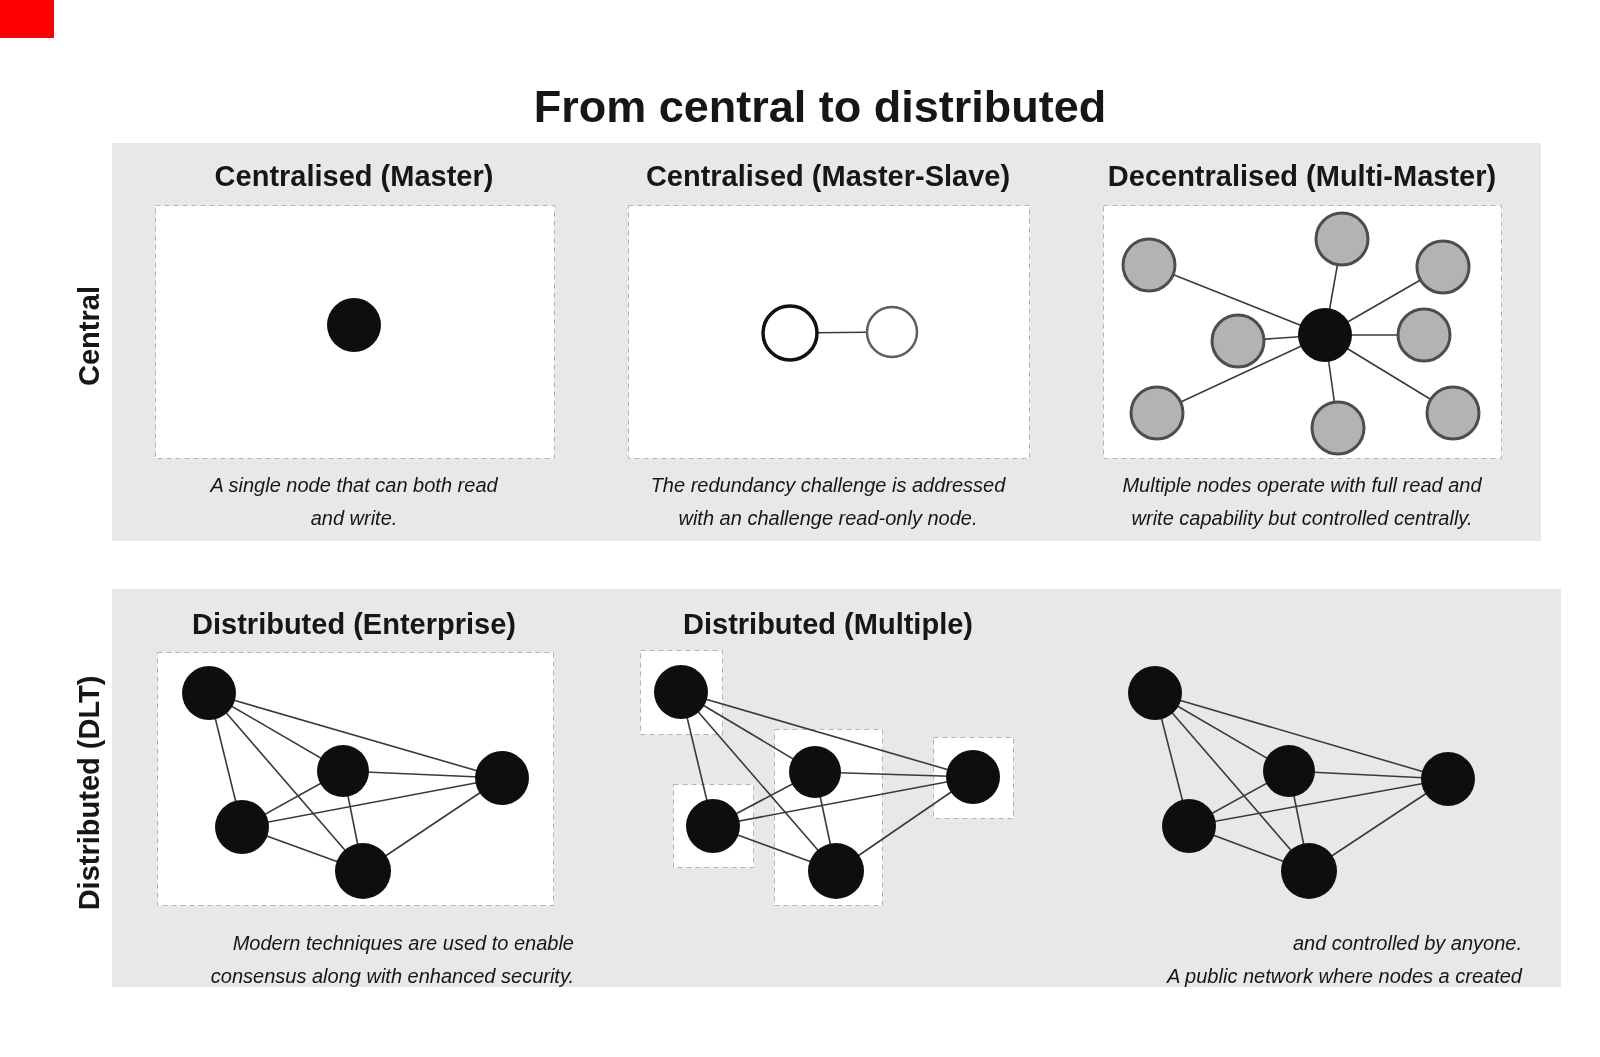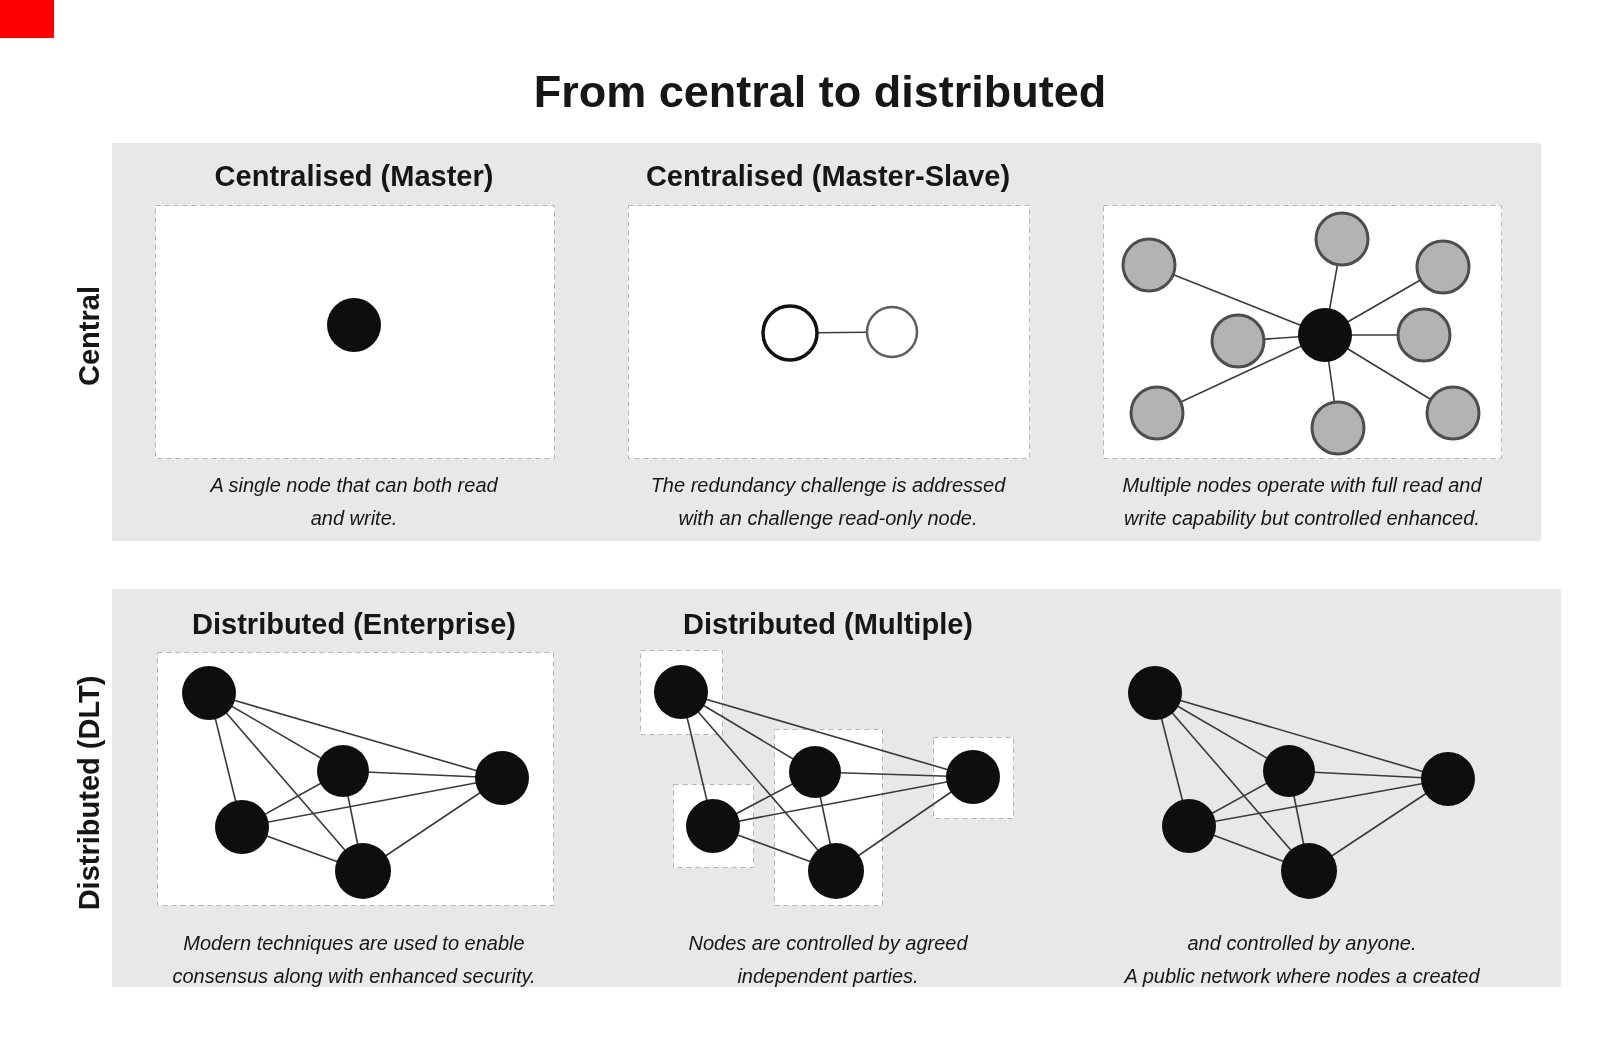--- a/index.html
+++ b/index.html
@@ -2,21 +2,21 @@
 <html style="--panel-bg: #e8e8e8; --text: #161616; --marker: #ff0000;"><head>
 <meta charset="utf-8">
 <style>
   html,body{margin:0;padding:0;background:#ffffff;}
   .page{
     position:relative;width:1600px;height:1057px;background:#ffffff;overflow:hidden;
     font-family:"Liberation Sans",sans-serif;color:var(--text,#161616);
   }
   .corner-marker{position:absolute;left:0;top:0;width:54px;height:38px;background:var(--marker,#ff0000);}
   .title{
-    position:absolute;left:0;right:0;top:66px;margin:0;text-align:center;
+    position:absolute;left:0;right:0;top:66px;margin:15px;text-align:center;
     font-size:45px;font-weight:800;letter-spacing:0;color:var(--text,#161616);padding-left:40px;
   }
   .row-label{
     position:absolute;font-size:29px;font-weight:700;white-space:nowrap;
     transform:translate(-50%,-50%) rotate(-90deg);
   }
   .panel{position:absolute;left:112px;width:1429px;background:var(--panel-bg,#e8e8e8);}
   .panel.row0{top:143px;height:398px;}
   .panel.row1{top:589px;height:398px;padding-left:20px;}
   .graph{position:absolute;left:0;top:0;display:block;}
@@ -25,21 +25,21 @@
     font-size:29px;font-weight:700;line-height:36px;
   }
   .col-cap{
     position:absolute;width:440px;text-align:center;
     font-size:20px;font-style:italic;line-height:33px;
   }
   .c0{left:22px;} .c1{left:496px;} .c2{left:970px;}
   .row0 .col-head{top:15px;}
   .row1 .col-head{top:17px;}
   .row0 .col-cap{top:326px;}
-  .row1 .col-cap{top:338px;}
+  .row1 .col-cap{top:338px;text-align:right;}
 </style>
 </head>
 <body>
 
 <div class="page">
 
   <div class="corner-marker"></div>
 
   <h1 class="title">From central to distributed</h1>
 
@@ -69,32 +69,33 @@
         <circle cx="1331" cy="124" r="26" fill="#b3b3b3" stroke="#4d4d4d" stroke-width="3"></circle>
         <circle cx="1126" cy="198" r="26" fill="#b3b3b3" stroke="#4d4d4d" stroke-width="3"></circle>
         <circle cx="1312" cy="192" r="26" fill="#b3b3b3" stroke="#4d4d4d" stroke-width="3"></circle>
         <circle cx="1045" cy="270" r="26" fill="#b3b3b3" stroke="#4d4d4d" stroke-width="3"></circle>
         <circle cx="1226" cy="285" r="26" fill="#b3b3b3" stroke="#4d4d4d" stroke-width="3"></circle>
         <circle cx="1341" cy="270" r="26" fill="#b3b3b3" stroke="#4d4d4d" stroke-width="3"></circle>
       </svg>
 
     <div class="col-head c0">Centralised (Master)</div>
     <div class="col-head c1">Centralised (Master-Slave)</div>
+    <div class="col-head c2">Decentralised (Multi-Master)</div>
 
     <div class="col-cap c0">
       <div>A single node that can both read</div>
       <div>and write.</div>
     </div>
     <div class="col-cap c1">
       <div>The redundancy challenge is addressed</div>
       <div>with an challenge read-only node.</div>
     </div>
     <div class="col-cap c2">
       <div>Multiple nodes operate with full read and</div>
-      <div>write capability but controlled enhanced.</div>
+      <div>write capability but controlled centrally.</div>
     </div>
   </section>
 
   <section class="panel row1">
     <svg class="graph" width="1429" height="398" viewBox="0 0 1429 398">
         <rect x="45.5" y="63.5" width="396" height="253" fill="#ffffff" stroke="#b4b4b4" stroke-width="1" stroke-dasharray="5 4"></rect>
         <line x1="97" y1="104" x2="231" y2="182" stroke="#3a3a3a" stroke-width="1.6"></line>
         <line x1="97" y1="104" x2="390" y2="189" stroke="#3a3a3a" stroke-width="1.6"></line>
         <line x1="97" y1="104" x2="130" y2="238" stroke="#3a3a3a" stroke-width="1.6"></line>
         <line x1="97" y1="104" x2="251" y2="282" stroke="#3a3a3a" stroke-width="1.6"></line>
@@ -145,23 +146,19 @@
         <circle cx="1197" cy="282" r="28" fill="#0e0e0e"></circle>
       </svg>
 
     <div class="col-head c0">Distributed (Enterprise)</div>
     <div class="col-head c1">Distributed (Multiple)</div>
 
     <div class="col-cap c0">
       <div>Modern techniques are used to enable</div>
       <div>consensus along with enhanced security.</div>
     </div>
-    <div class="col-cap c1">
-      <div>Nodes are controlled by agreed</div>
-      <div>independent parties.</div>
-    </div>
     <div class="col-cap c2">
       <div>and controlled by anyone.</div>
       <div>A public network where nodes a created</div>
     </div>
   </section>
 
 </div>
 
 </body></html>

